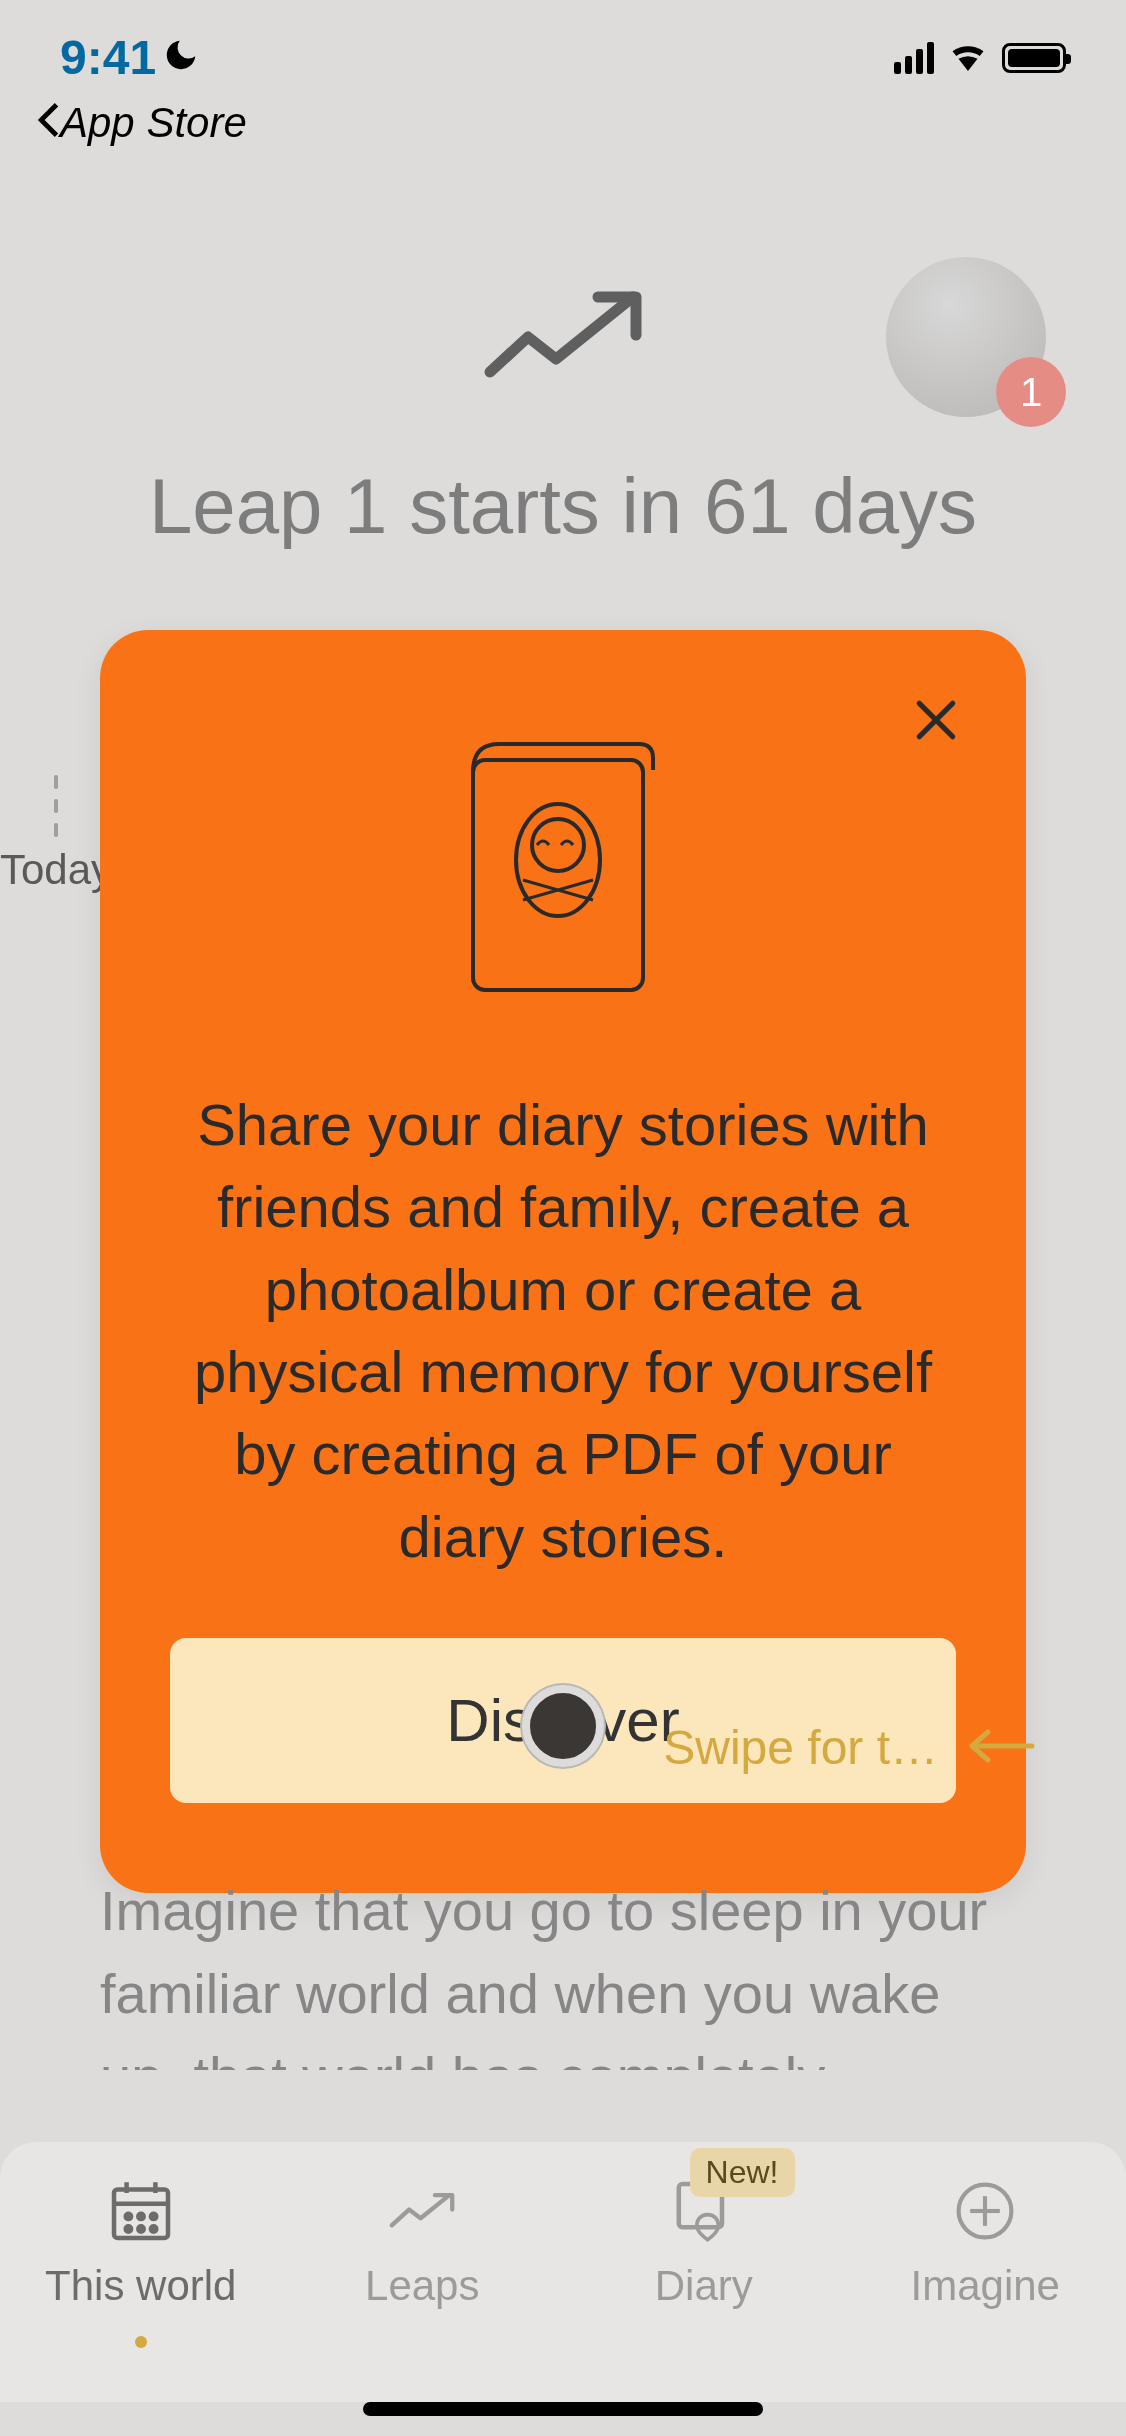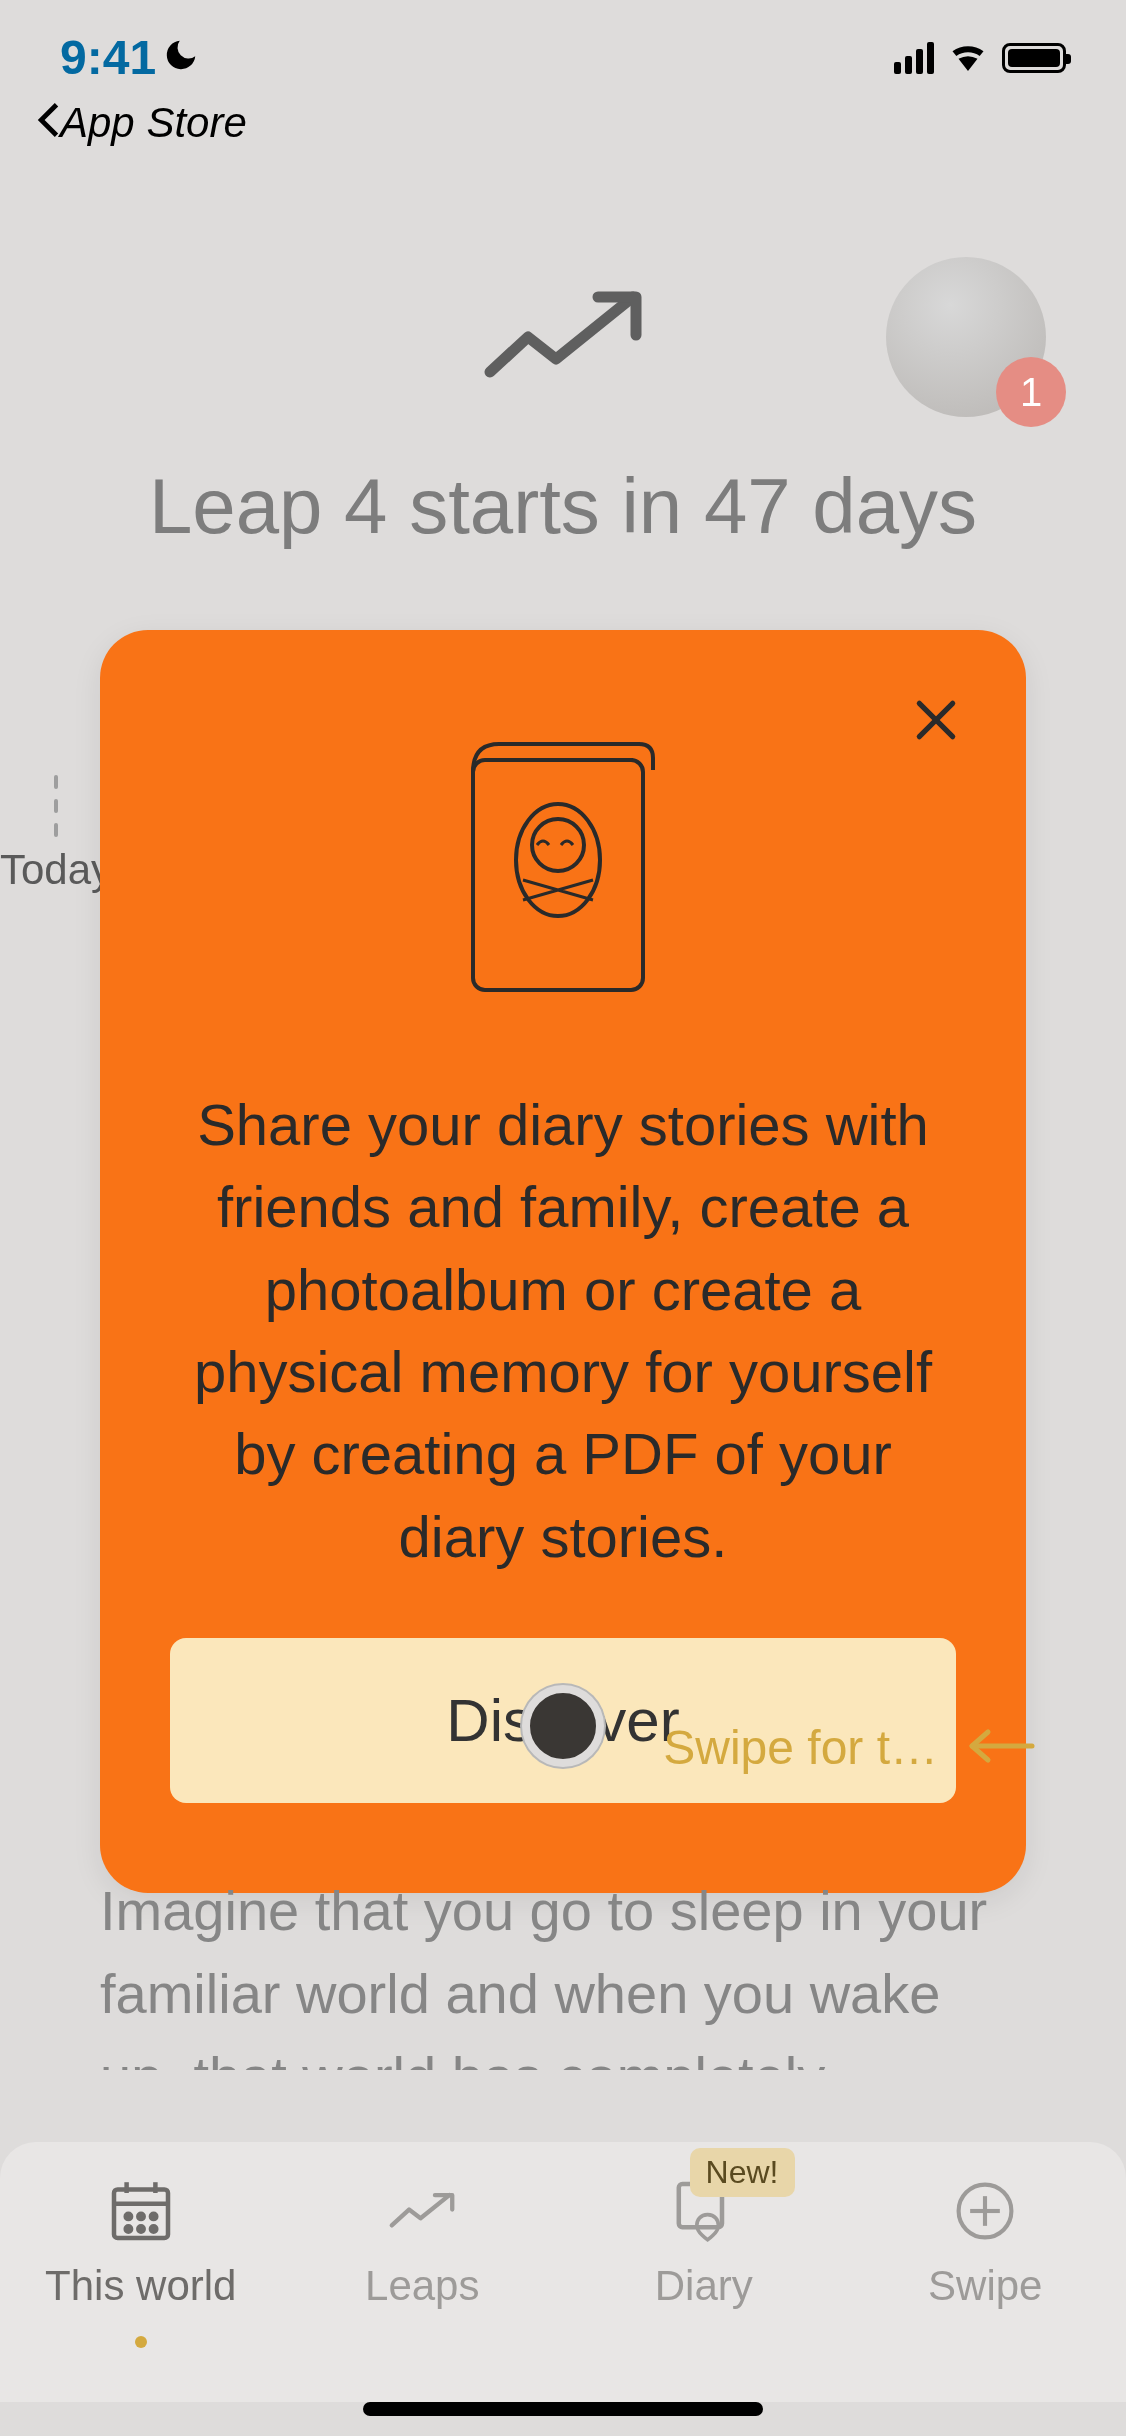--- a/index.html
+++ b/index.html
@@ -217,21 +217,21 @@
       <path d="M12 85 L50 50 L78 72 L155 10"></path>
       <path d="M120 10 L158 10 L158 48"></path>
     </svg>
   </div>
   <div class="avatar-wrap">
     <div class="avatar"></div>
     <div class="badge">
       <span>1</span>
     </div>
   </div>
-  <h1 class="page-title">Leap 4 starts in 47 days</h1>
+  <h1 class="page-title">Leap 1 starts in 61 days</h1>
 </div>
 
 <div class="today-marker">
   <div class="today-dash"></div>
   <div class="today-dash"></div>
   <div class="today-dash"></div>
   <div class="today-label">Today</div>
 </div>
 
 <div class="modal">
@@ -315,20 +315,20 @@
     </div>
 
     <div class="tab">
       <div class="tab-icon">
         <svg width="66" height="66" viewBox="0 0 40 40" fill="none" stroke="#9d9b99" stroke-width="2.5">
           <circle cx="20" cy="20" r="16"></circle>
           <line x1="20" y1="11" x2="20" y2="29"></line>
             <line x1="11" y1="20" x2="29" y2="20"></line>
         </svg>
       </div>
-      <span>Swipe</span>
+      <span>Imagine</span>
     </div>
 
   </div>
   <div class="home-indicator-wrap">
     <div class="home-indicator"></div>
   </div>
 </div>
 
 </body></html>

